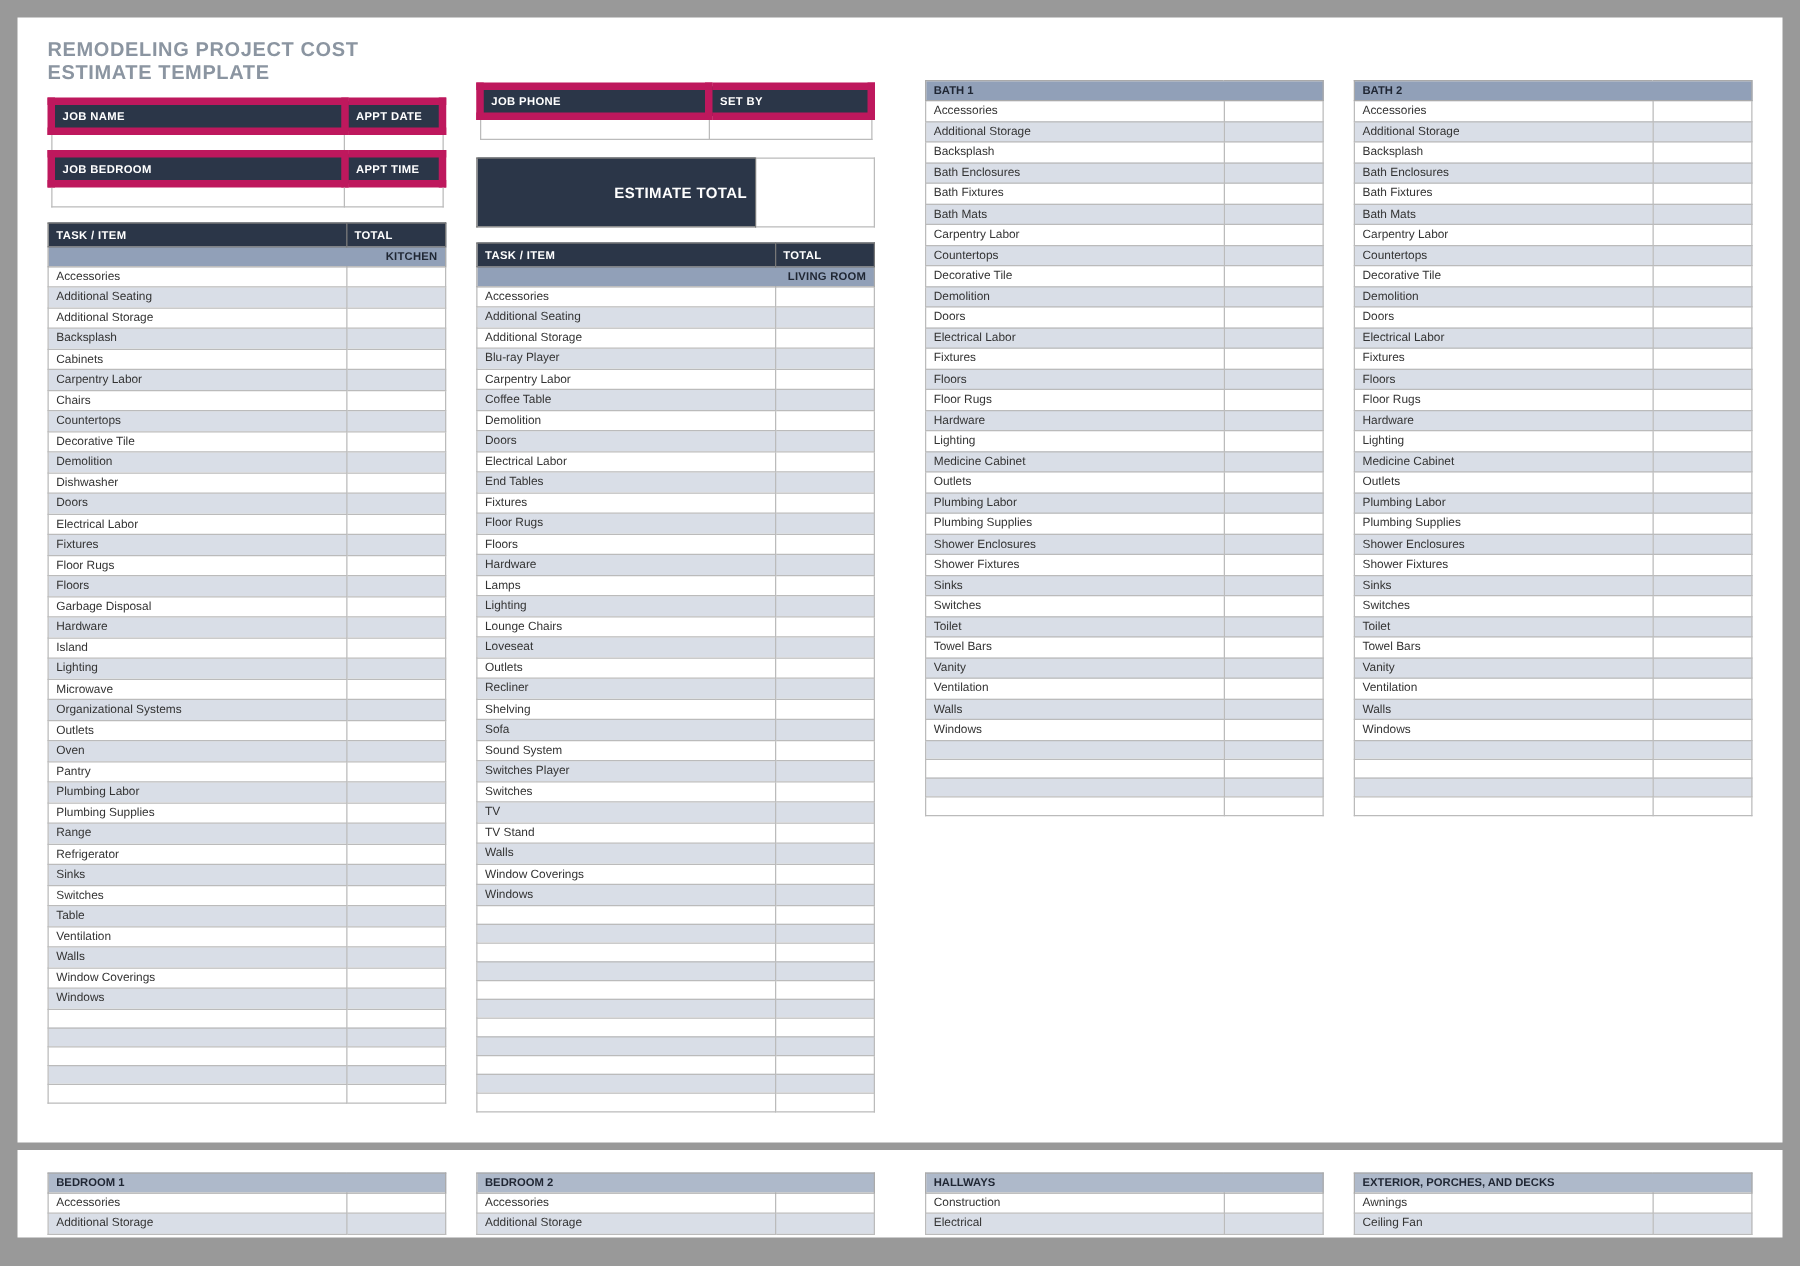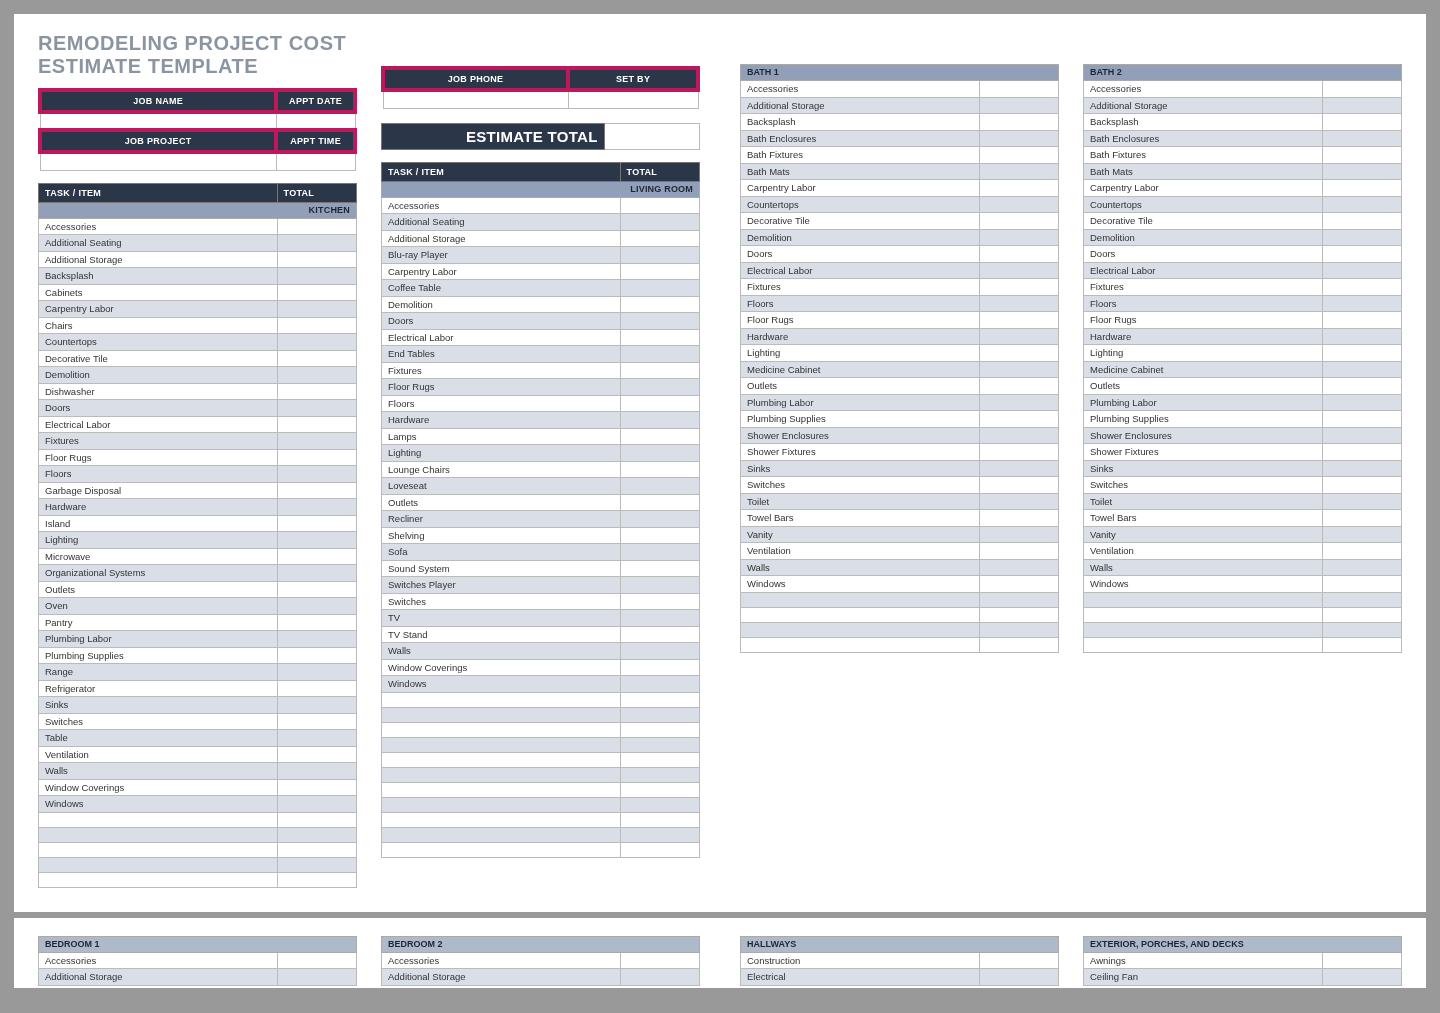--- a/index.html
+++ b/index.html
@@ -28,59 +28,59 @@
     gap: 40px;
   }
   .page-left, .page-right {
     flex: 1;
     display: flex;
     gap: 24px;
   }
   .col { flex: 1; }
   h1 {
     margin: 0 0 10px 0;
-    font-size: 20px;
+    font-size: 16px;
     font-weight: 700;
     color: #8b95a1;
     letter-spacing: .5px;
   }
   .info-table {
     width: 100%;
     border-collapse: collapse;
     margin-bottom: 12px;
   }
   .info-table th {
     background: #2b3648;
     color: #fff;
     font-size: 9px;
     font-weight: 700;
-    text-align: center;
+    text-align: left;
     padding: 4px 6px;
-    border: 4px solid #be185d;
+    border: 6px solid #be185d;
     letter-spacing: .3px;
   }
   .info-table td {
     background: #fff;
     border: 1px solid #bbb;
     height: 18px;
     padding: 3px 6px;
   }
   .info-table .date-col { width: 25%; }
   .est-total {
     width: 100%;
     border-collapse: collapse;
     margin: 14px 0 12px 0;
   }
   .est-total th {
     background: #2b3648;
     color: #fff;
-    font-size: 15px;
+    font-size: 12px;
     font-weight: 700;
     text-align: right;
-    padding: 4px 6px;
+    padding: 20px 6px;
     border: 1px solid #777;
     letter-spacing: .3px;
   }
   .est-total td {
     background: #fff;
     border: 1px solid #bbb;
     height: 18px;
     width: 30%;
   }
   .item-table {
@@ -161,21 +161,21 @@
           <tbody>
               <tr>
             <th>JOB NAME</th>
             <th class="date-col">APPT DATE</th>
           </tr>
           <tr>
             <td></td>
             <td></td>
           </tr>
           <tr>
-            <th>JOB PROJECT</th>
+            <th>JOB BEDROOM</th>
             <th class="date-col">APPT TIME</th>
           </tr>
           <tr>
             <td></td>
             <td></td>
           </tr>
         </tbody>
           </table>
 
         <table class="item-table">

